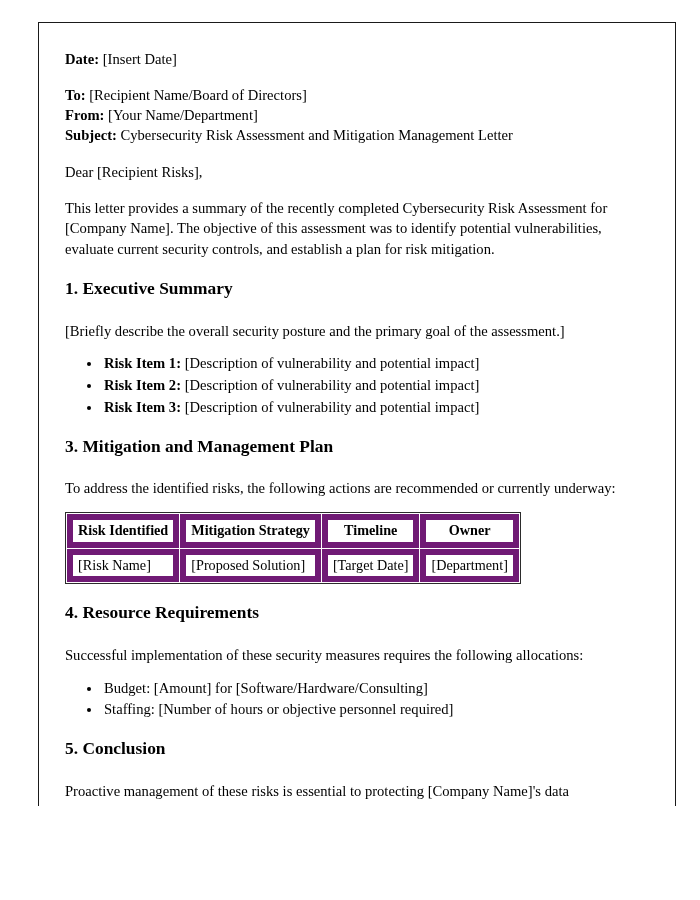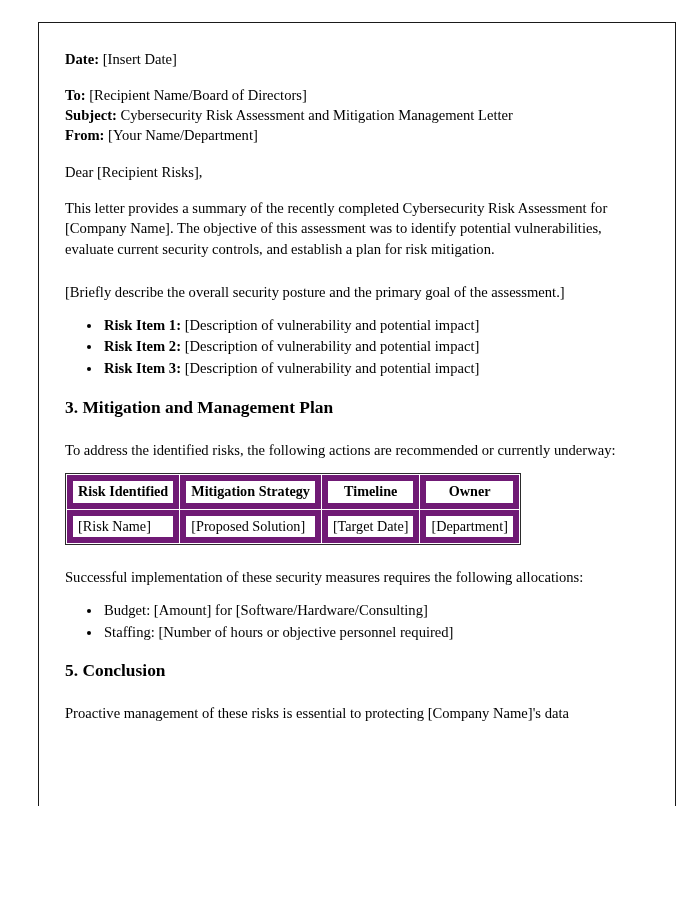--- a/index.html
+++ b/index.html
@@ -112,37 +112,38 @@
       <p class="head-line">
         <b>Date:</b>
         <span>[Insert Date]</span>
       </p>
       <div class="gap-block"></div>
       <p class="head-line">
         <b>To:</b>
         <span>[Recipient Name/Board of Directors]</span>
       </p>
       <p class="head-line">
+        <b>From:</b>
+        <span>[Your Name/Department]</span>
+      </p>
+      <p class="head-line">
         <b>Subject:</b>
         <span>Cybersecurity Risk Assessment and Mitigation Management Letter</span>
-      </p>
-      <p class="head-line">
-        <b>From:</b>
-        <span>[Your Name/Department]</span>
       </p>
     </div>
 
     <div class="gap-block"></div>
 
     <p class="salutation">Dear [Recipient Risks],</p>
 
     <div class="gap-block"></div>
 
     <p class="para">This letter provides a summary of the recently completed Cybersecurity Risk Assessment for [Company Name]. The objective of this assessment was to identify potential vulnerabilities, evaluate current security controls, and establish a plan for risk mitigation.</p>
 
+    <h2 class="section-heading">1. Executive Summary</h2>
     <p class="para after-heading-para">[Briefly describe the overall security posture and the primary goal of the assessment.]</p>
 
     <ul class="bullets">
       <li>
         <b>Risk Item 1:</b>
         <span>[Description of vulnerability and potential impact]</span>
       </li>
       <li>
         <b>Risk Item 2:</b>
         <span>[Description of vulnerability and potential impact]</span>
@@ -168,20 +169,21 @@
       <tbody>
         <tr>
           <td>[Risk Name]</td>
           <td>[Proposed Solution]</td>
           <td>[Target Date]</td>
           <td>[Department]</td>
         </tr>
       </tbody>
     </table>
 
+    <h2 class="section-heading">4. Resource Requirements</h2>
     <p class="para after-heading-para">Successful implementation of these security measures requires the following allocations:</p>
     <ul class="bullets">
       <li>Budget: [Amount] for [Software/Hardware/Consulting]</li>
       <li>Staffing: [Number of hours or objective personnel required]</li>
     </ul>
 
     <h2 class="section-heading">5. Conclusion</h2>
     <p class="para after-heading-para">Proactive management of these risks is essential to protecting [Company Name]'s data</p>
 
   </div>

